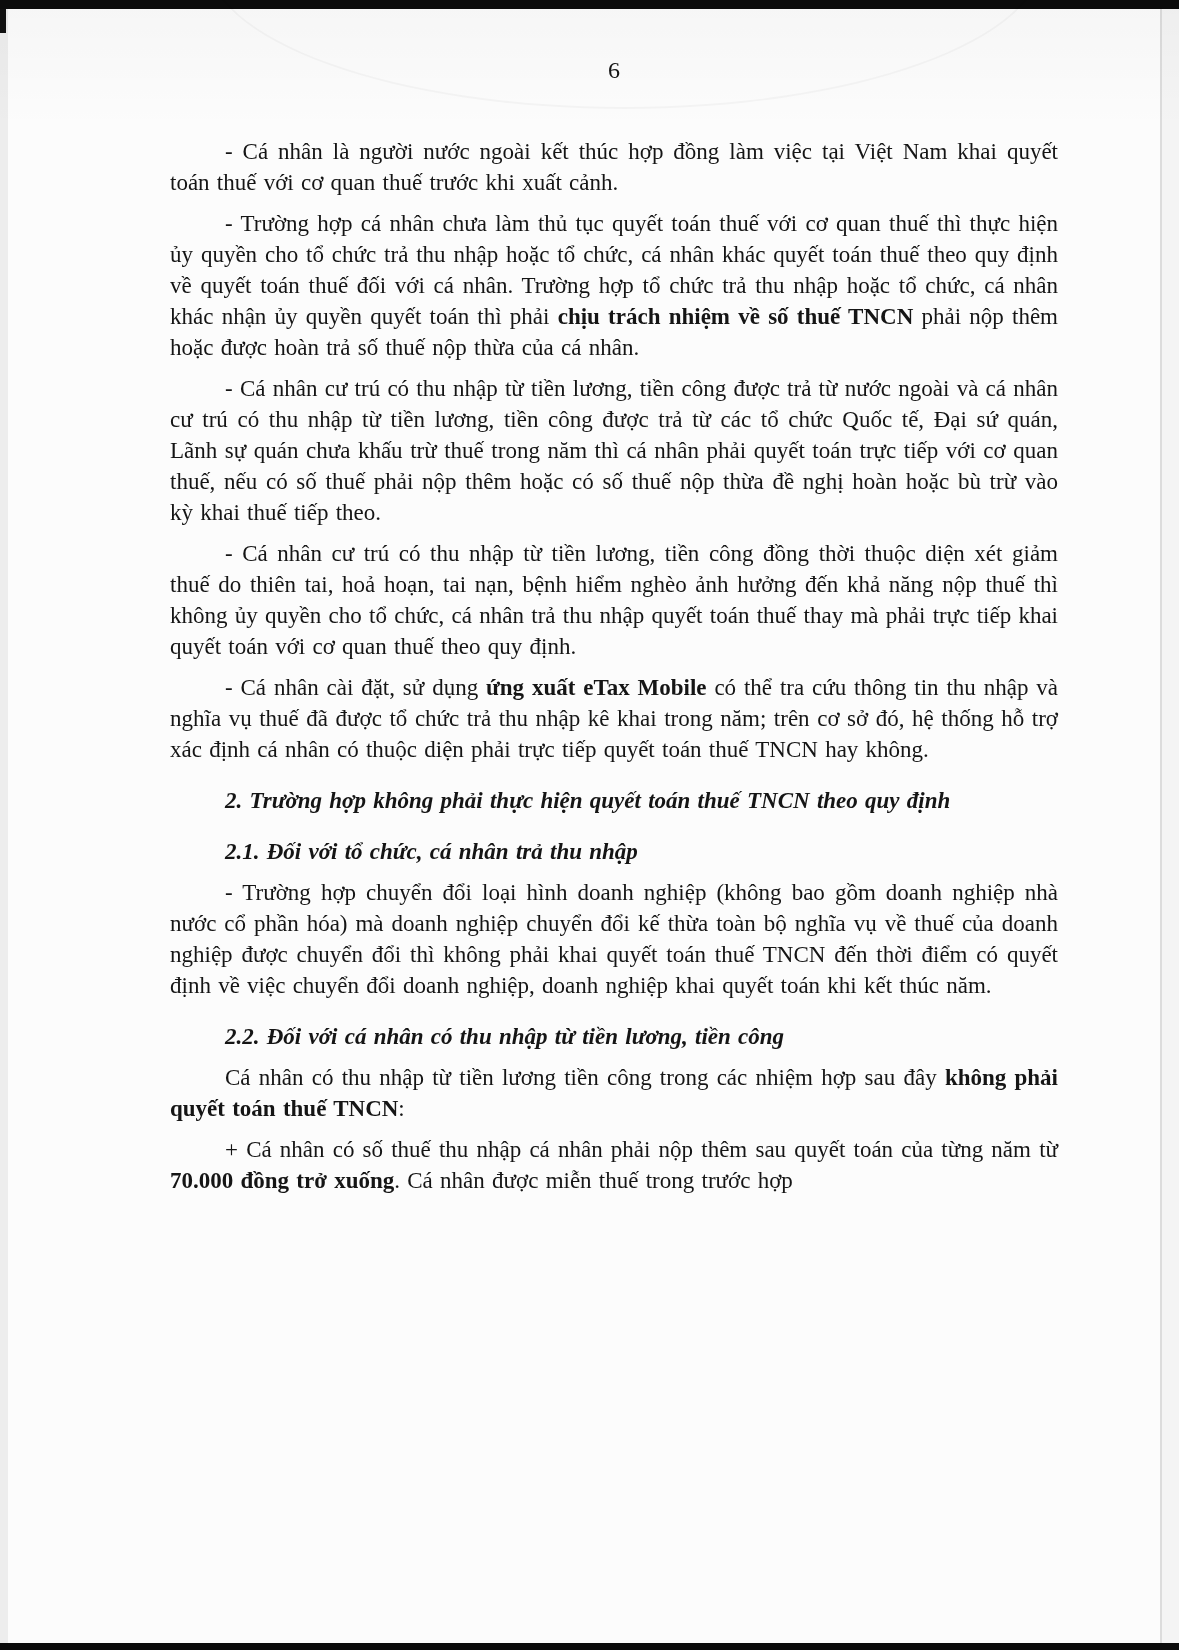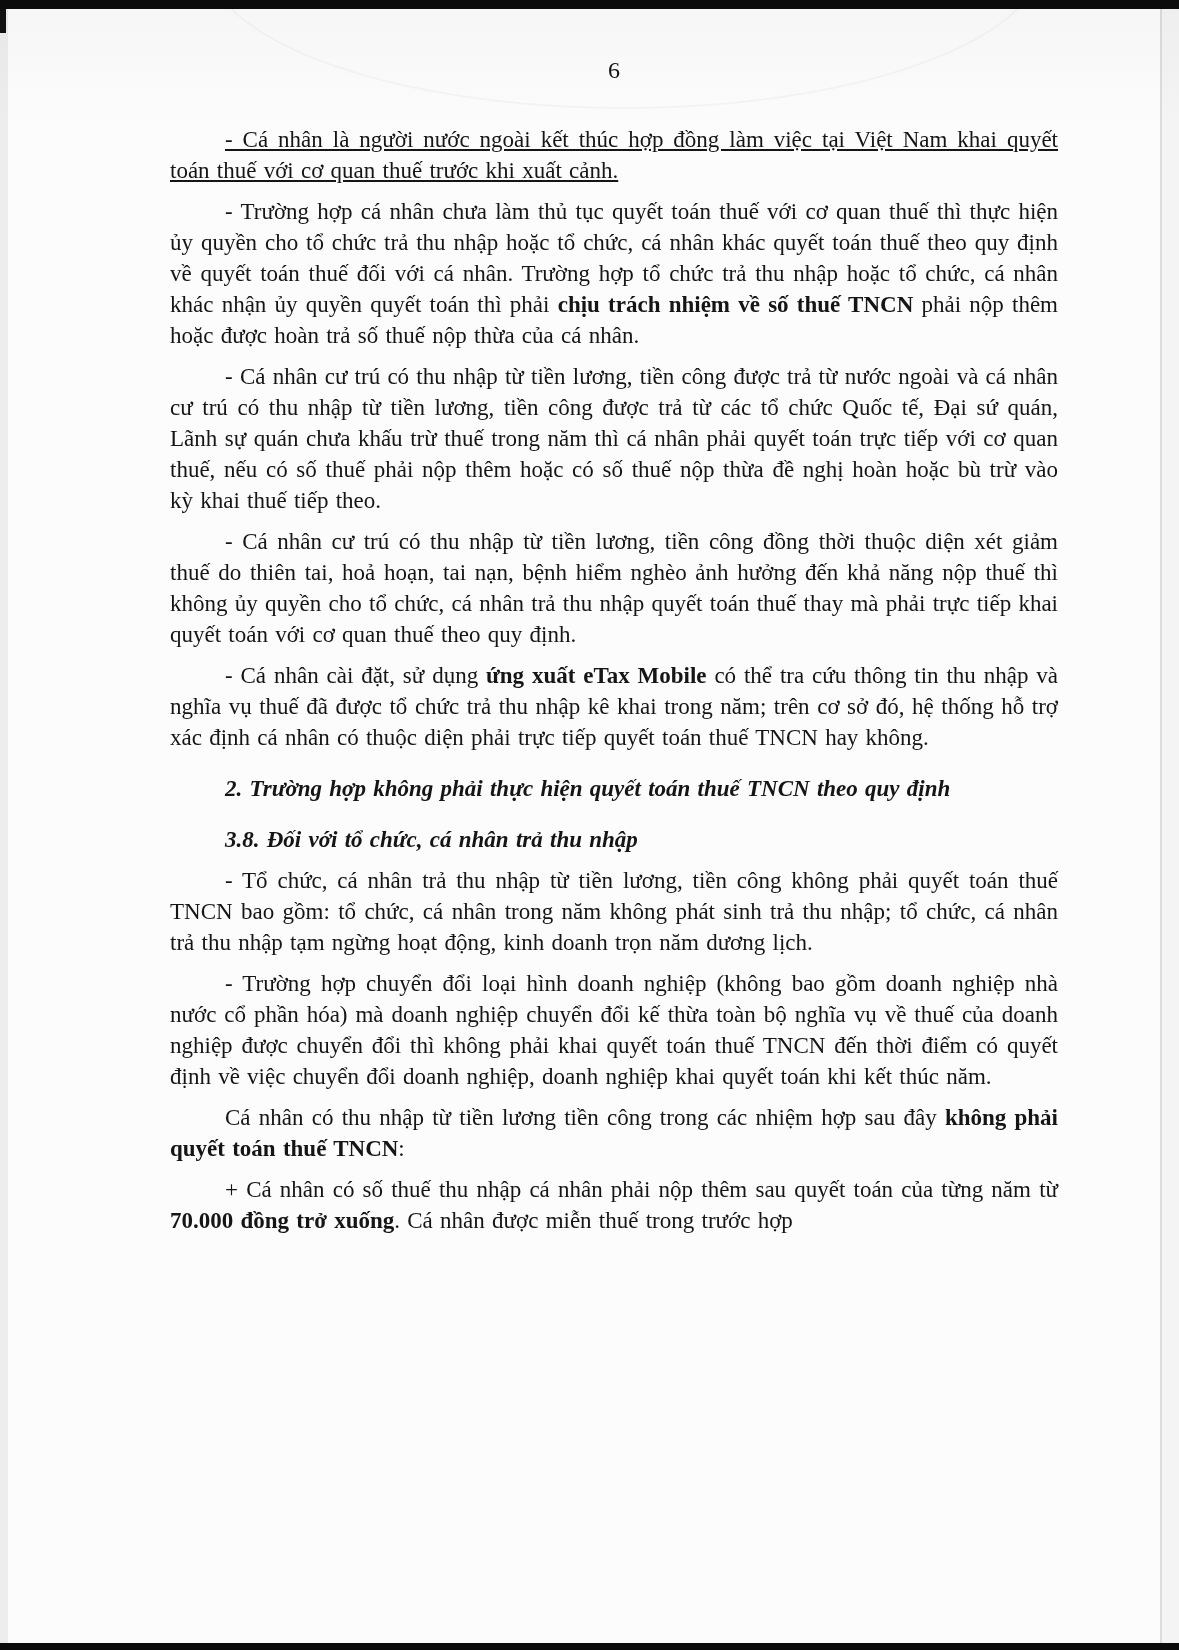--- a/index.html
+++ b/index.html
@@ -29,21 +29,21 @@
   }
   
   main{
     position:absolute;left:170px;top:120px;width:888px;
     font-size:23px;line-height:31px;
     text-align:justify;text-justify:inter-word;
     word-spacing:1.5px;
     hyphens:none;
   }
   main p{margin:10px 0 0 0;text-indent:55px;}
-  main p:first-child{margin-top:4px;text-decoration:underline;}
+  main p:first-child{margin-top:16px;}
   main p.heading{font-weight:bold;margin-top:20px;font-style:italic;}
   main b{font-weight:bold;}
 </style>
 </head>
 <body>
 
 <div class="bar-top"></div>
 <div class="edge-left"></div>
 <div class="nub-left"></div>
 <div class="edge-right-shade"></div>
@@ -54,18 +54,18 @@
 
 <div class="pagenum">6</div>
 
 <main>
     <p class="paragraph"><span>- Cá nhân là người nước ngoài kết thúc hợp đồng làm việc tại Việt Nam khai quyết toán thuế với cơ quan thuế trước khi xuất cảnh.</span></p>
     <p class="paragraph"><span>- Trường hợp cá nhân chưa làm thủ tục quyết toán thuế với cơ quan thuế thì thực hiện ủy quyền cho tổ chức trả thu nhập hoặc tổ chức, cá nhân khác quyết toán thuế theo quy định về quyết toán thuế đối với cá nhân. Trường hợp tổ chức trả thu nhập hoặc tổ chức, cá nhân khác nhận ủy quyền quyết toán thì phải </span><b>chịu trách nhiệm về số thuế TNCN</b><span> phải nộp thêm hoặc được hoàn trả số thuế nộp thừa của cá nhân.</span></p>
     <p class="paragraph"><span>- Cá nhân cư trú có thu nhập từ tiền lương, tiền công được trả từ nước ngoài và cá nhân cư trú có thu nhập từ tiền lương, tiền công được trả từ các tổ chức Quốc tế, Đại sứ quán, Lãnh sự quán chưa khấu trừ thuế trong năm thì cá nhân phải quyết toán trực tiếp với cơ quan thuế, nếu có số thuế phải nộp thêm hoặc có số thuế nộp thừa đề nghị hoàn hoặc bù trừ vào kỳ khai thuế tiếp theo.</span></p>
     <p class="paragraph"><span>- Cá nhân cư trú có thu nhập từ tiền lương, tiền công đồng thời thuộc diện xét giảm thuế do thiên tai, hoả hoạn, tai nạn, bệnh hiểm nghèo ảnh hưởng đến khả năng nộp thuế thì không ủy quyền cho tổ chức, cá nhân trả thu nhập quyết toán thuế thay mà phải trực tiếp khai quyết toán với cơ quan thuế theo quy định.</span></p>
     <p class="paragraph"><span>- Cá nhân cài đặt, sử dụng </span><b>ứng xuất eTax Mobile</b><span> có thể tra cứu thông tin thu nhập và nghĩa vụ thuế đã được tổ chức trả thu nhập kê khai trong năm; trên cơ sở đó, hệ thống hỗ trợ xác định cá nhân có thuộc diện phải trực tiếp quyết toán thuế TNCN hay không.</span></p>
     <p class="heading"><b>2. Trường hợp không phải thực hiện quyết toán thuế TNCN theo quy định</b></p>
-    <p class="heading"><b>3.8. Đối với tổ chức, cá nhân trả thu nhập</b></p>
-    <p class="paragraph"><span>- Tổ chức, cá nhân trả thu nhập từ tiền lương, tiền công không phải quyết toán thuế TNCN bao gồm: tổ chức, cá nhân trong năm không phát sinh trả thu nhập; tổ chức, cá nhân trả thu nhập tạm ngừng hoạt động, kinh doanh trọn năm dương lịch.</span></p>
+    <p class="heading"><b>2.1. Đối với tổ chức, cá nhân trả thu nhập</b></p>
     <p class="paragraph"><span>- Trường hợp chuyển đổi loại hình doanh nghiệp (không bao gồm doanh nghiệp nhà nước cổ phần hóa) mà doanh nghiệp chuyển đổi kế thừa toàn bộ nghĩa vụ về thuế của doanh nghiệp được chuyển đổi thì không phải khai quyết toán thuế TNCN đến thời điểm có quyết định về việc chuyển đổi doanh nghiệp, doanh nghiệp khai quyết toán khi kết thúc năm.</span></p>
+    <p class="heading"><b>2.2. Đối với cá nhân có thu nhập từ tiền lương, tiền công</b></p>
     <p class="paragraph"><span>Cá nhân có thu nhập từ tiền lương tiền công trong các nhiệm hợp sau đây </span><b>không phải quyết toán thuế TNCN</b><span>:</span></p>
     <p class="paragraph"><span>+ Cá nhân có số thuế thu nhập cá nhân phải nộp thêm sau quyết toán của từng năm từ </span><b>70.000 đồng trở xuống</b><span>. Cá nhân được miễn thuế trong trước hợp</span></p>
   </main>
 
 </body></html>

